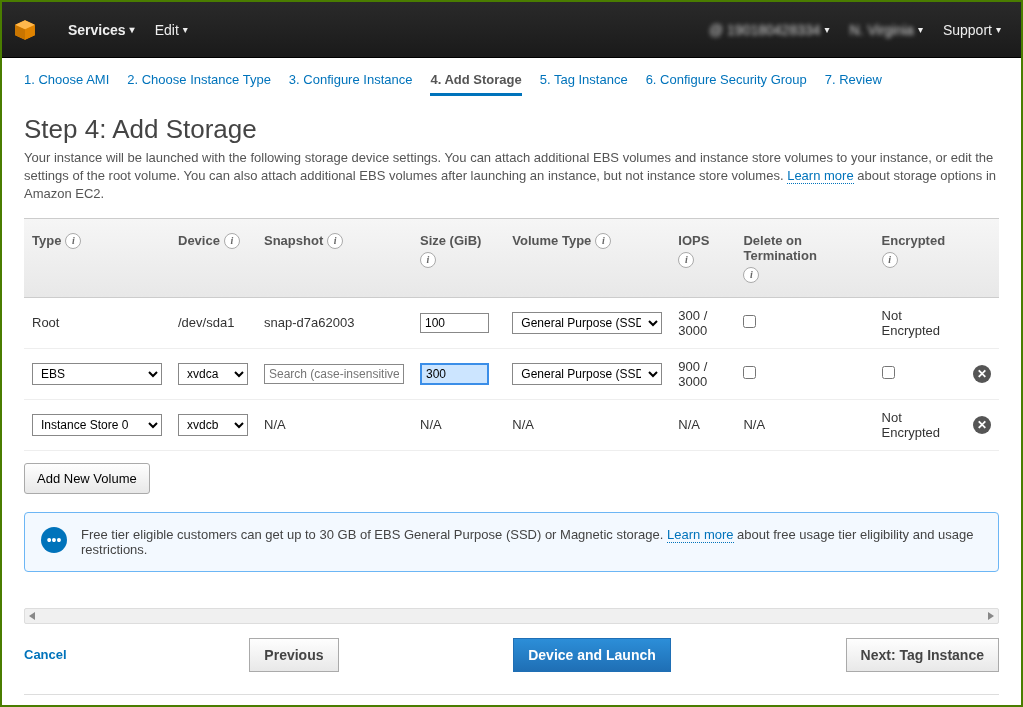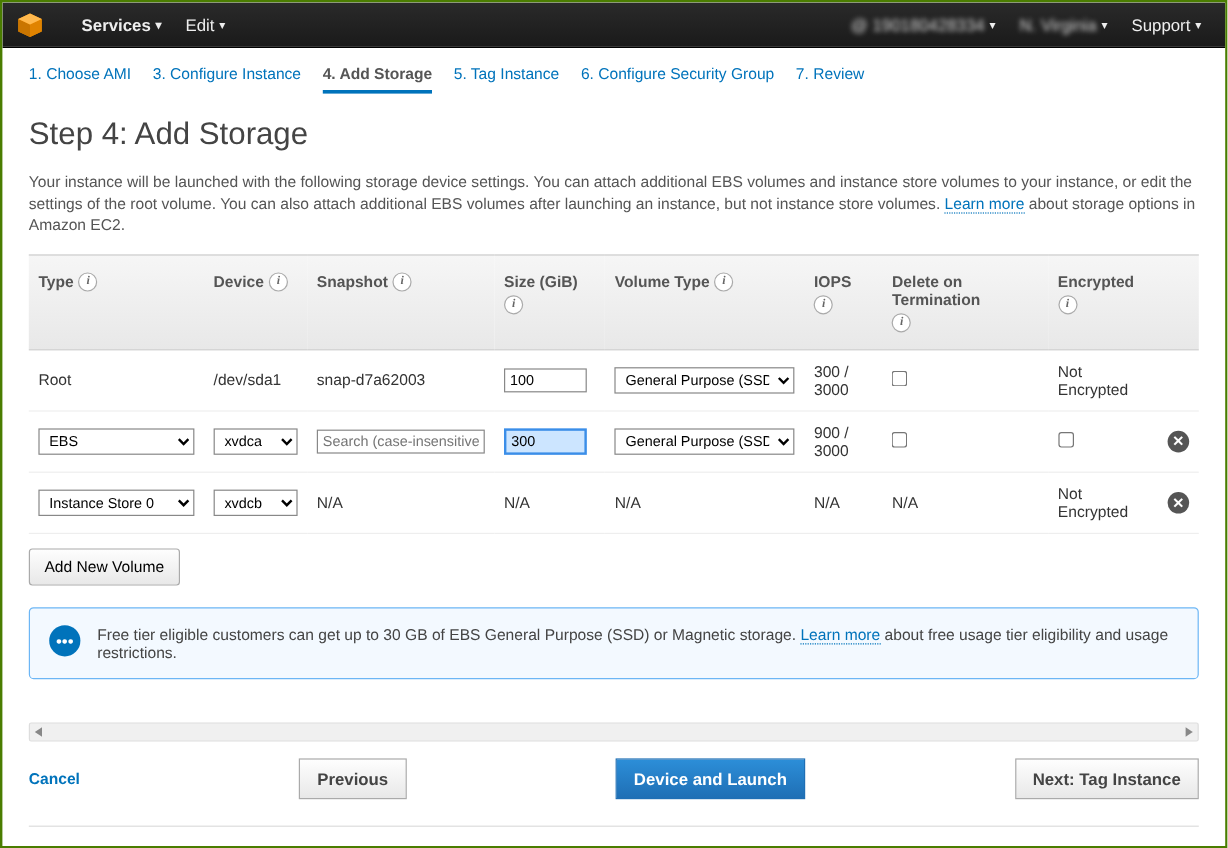--- a/index.html
+++ b/index.html
@@ -1,29 +1,29 @@
 <!DOCTYPE html>
 <html><head>
 <meta charset="utf-8">
 <style>
 * { box-sizing: border-box; margin: 0; padding: 0; }
 body { font-family: Arial, Helvetica, sans-serif; font-size: 13px; color: #333; background: #fff; }
 .outer-frame { border: 2px solid #4a7d00; width: 1023px; height: 707px; overflow: hidden; position: relative; }
-.topbar { background: linear-gradient(#2a2a2a, #1a1a1a); height: 38px; display: flex; align-items: center; padding: 0 10px; color: #ddd; border-bottom: 1px solid #000; }
+.topbar { background: linear-gradient(#2a2a2a, #1a1a1a); height: 56px; display: flex; align-items: center; padding: 0 10px; color: #ddd; border-bottom: 1px solid #000; }
 .aws-logo { width: 26px; height: 26px; margin-right: 20px; }
 .topbar-item { color: #eee; font-size: 14px; padding: 0 10px; cursor: pointer; display: flex; align-items: center; gap: 4px; }
 .topbar-item.bold { font-weight: bold; }
 .topbar-spacer { flex: 1; }
 .topbar-item .caret { font-size: 10px; }
 .blurred { filter: blur(2px); opacity: .85; }
 .wizard-tabs { display: flex; gap: 18px; padding: 14px 22px 8px; font-size: 13px; }
 .wizard-tab { color: #0073bb; cursor: pointer; padding-bottom: 6px; }
 .wizard-tab.active { color: #555; font-weight: bold; border-bottom: 3px solid #0073bb; }
 .content { padding: 10px 22px 0; }
-h1 { font-size: 26px; font-weight: normal; color: #444; margin-bottom: 16px; }
+h1 { font-size: 26px; font-weight: normal; color: #444; margin-bottom: 4px; }
 .desc { color: #555; font-size: 13px; line-height: 1.4; margin-bottom: 14px; }
 .link { color: #0073bb; cursor: pointer; border-bottom: 1px dotted #0073bb; }
 .storage-table { width: 100%; border-collapse: collapse; }
 .storage-table thead { background: linear-gradient(#f6f6f6, #e8e8e8); }
 .storage-table th { text-align: left; font-weight: bold; color: #555; font-size: 13px; padding: 14px 8px; border-top: 1px solid #ccc; border-bottom: 1px solid #ccc; vertical-align: top; }
 .storage-table th .hdr { display: flex; align-items: center; gap: 4px; flex-wrap: wrap; }
 .storage-table td { padding: 10px 8px; font-size: 13px; color: #333; border-bottom: 1px solid #eee; vertical-align: middle; }
 .info-icon { display: inline-flex; width: 16px; height: 16px; border: 1px solid #aaa; border-radius: 50%; align-items: center; justify-content: center; font-size: 10px; font-family: Georgia, serif; font-style: italic; color: #666; background: #fff; }
 select, input[type=text] { font-size: 12px; padding: 2px 4px; border: 1px solid #888; background: #fff; }
 select { cursor: pointer; }
@@ -77,20 +77,21 @@
     <span class="caret">▾</span>
   </div>
   <div class="topbar-item">
     <span>Support</span>
     <span class="caret">▾</span>
   </div>
 </div>
 
 <div class="wizard-tabs">
   <div class="wizard-tab">1. Choose AMI</div>
+  <div class="wizard-tab">2. Choose Instance Type</div>
   <div class="wizard-tab">3. Configure Instance</div>
   <div class="wizard-tab active">4. Add Storage</div>
   <div class="wizard-tab">5. Tag Instance</div>
   <div class="wizard-tab">6. Configure Security Group</div>
   <div class="wizard-tab">7. Review</div>
 </div>
 
 <div class="content">
   <h1>Step 4: Add Storage</h1>
   <p class="desc">

